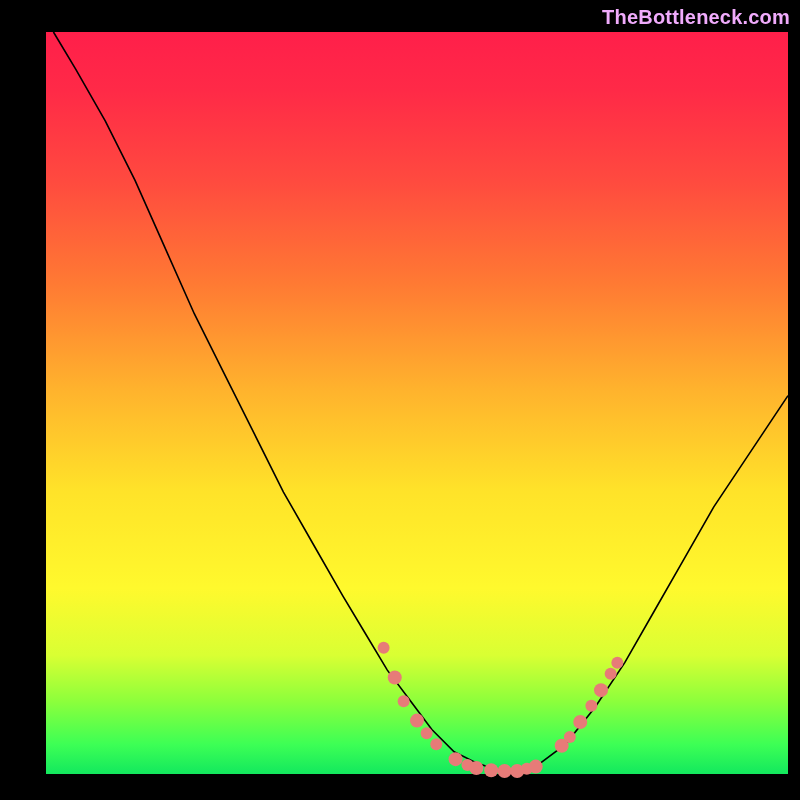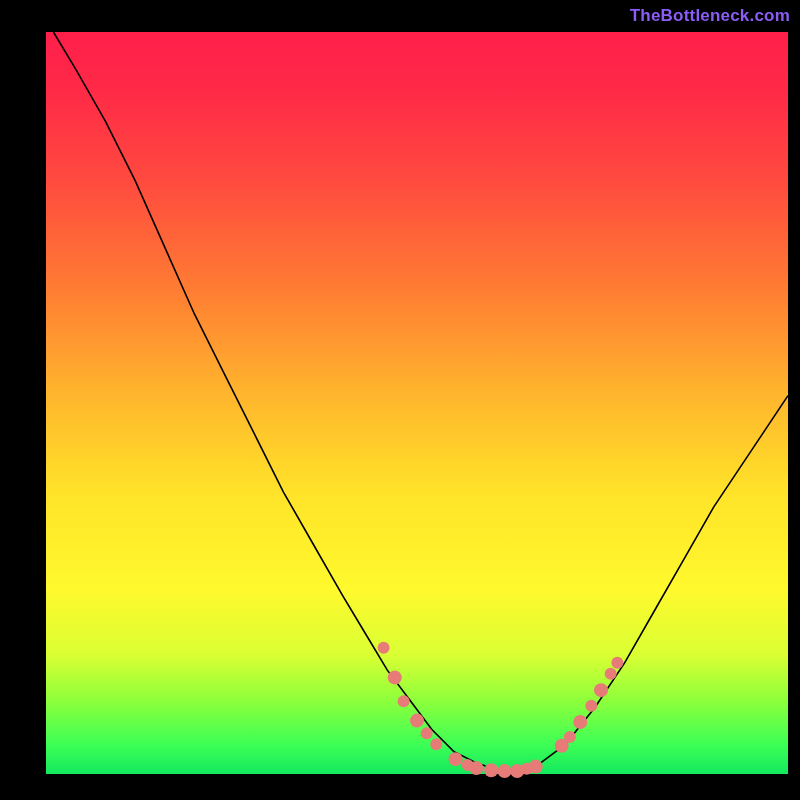--- a/index.html
+++ b/index.html
@@ -55,22 +55,22 @@
     stroke-width: 1.6;
   }
   .scatter {
     fill: #e77b78;
     stroke: none;
   }
   .watermark {
     position: absolute;
     top: 6px;
     right: 10px;
-    color: #8b5cf6;
-    font-size: 17px;
+    color: #f0abfc;
+    font-size: 20px;
     font-weight: 600;
     letter-spacing: 0.2px;
   }
 </style>
 </head>
 <body>
 
 <div class="frame">
   <div class="plot-area">
     <svg class="plot-svg" viewBox="0 0 742 742">

